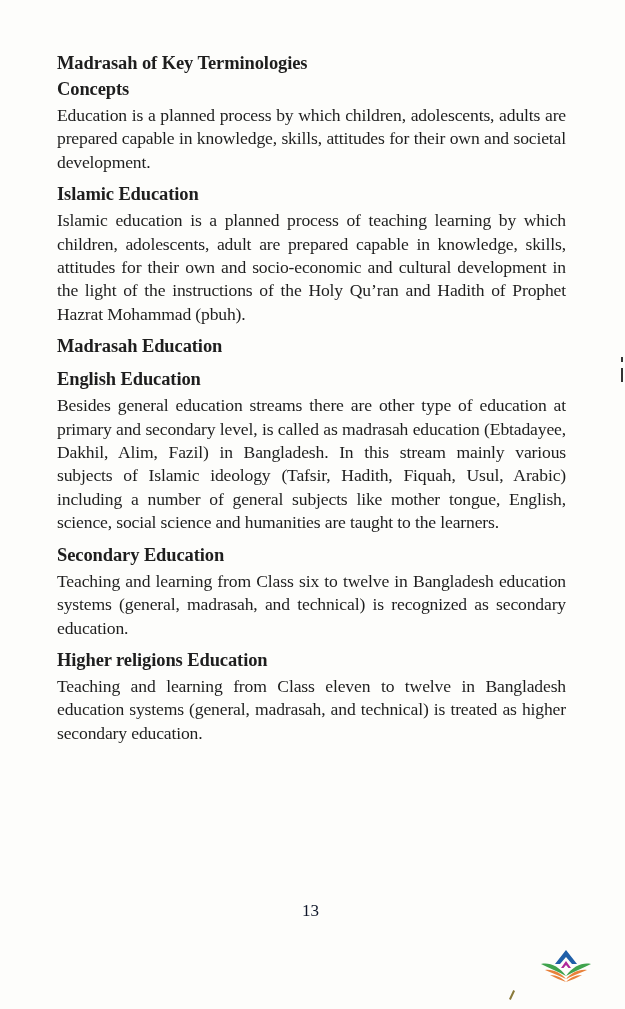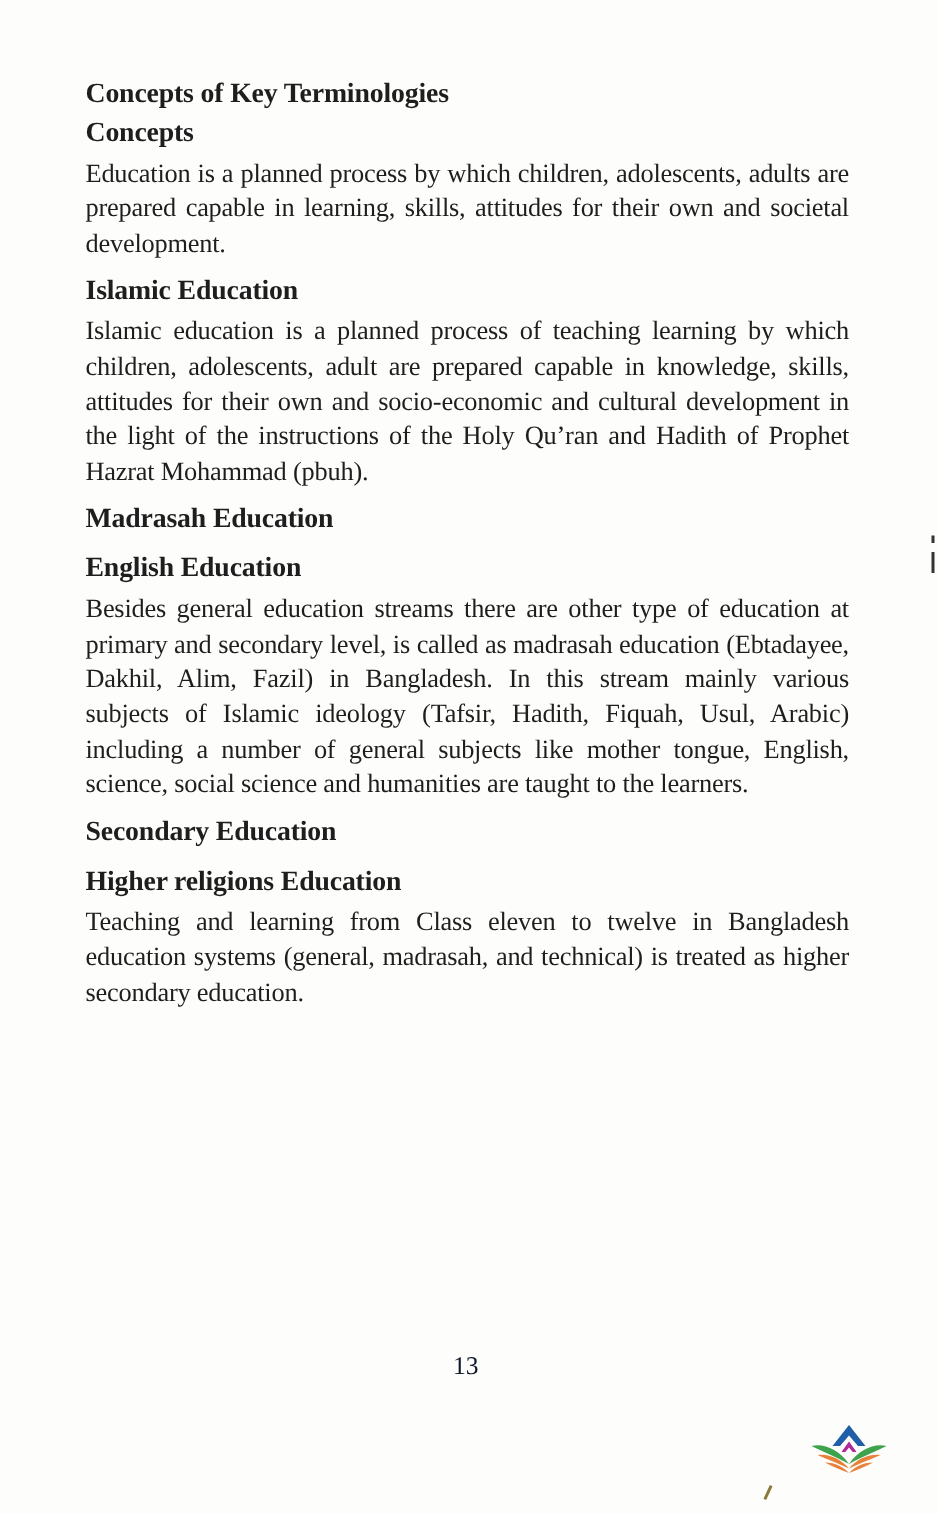--- a/index.html
+++ b/index.html
@@ -75,43 +75,44 @@
       width: 2px;
       height: 10px;
       background: #8a7a3a;
       transform: rotate(25deg);
     }
   </style>
 </head>
 <body>
 
 <div class="page">
-  <h1 class="title">Concepts of Key Terminologies</h1>
+  <h1 class="title">Madrasah of Key Terminologies</h1>
 
   <div class="section">
     <h2 class="section-heading">Concepts</h2>
-    <p class="section-body">Education is a planned process by which children, adolescents, adults are prepared capable in learning, skills, attitudes for their own and societal development.</p>
+    <p class="section-body">Education is a planned process by which children, adolescents, adults are prepared capable in knowledge, skills, attitudes for their own and societal development.</p>
   </div>
 
   <div class="section">
     <h2 class="section-heading">Islamic Education</h2>
     <p class="section-body">Islamic education is a planned process of teaching learning by which children, adolescents, adult are prepared capable in knowledge, skills, attitudes for their own and socio-economic and cultural development in the light of the instructions of the Holy Qu’ran and Hadith of Prophet Hazrat Mohammad (pbuh).</p>
   </div>
 
   <div class="section">
     <h2 class="section-heading">Madrasah Education</h2>
   </div>
 
   <div class="section">
     <h2 class="section-heading">English Education</h2>
     <p class="section-body">Besides general education streams there are other type of education at primary and secondary level, is called as madrasah education (Ebtadayee, Dakhil, Alim, Fazil) in Bangladesh. In this stream mainly various subjects of Islamic ideology (Tafsir, Hadith, Fiquah, Usul, Arabic) including a number of general subjects like mother tongue, English, science, social science and humanities are taught to the learners.</p>
   </div>
 
   <div class="section">
     <h2 class="section-heading">Secondary Education</h2>
+    <p class="section-body">Teaching and learning from Class six to twelve in Bangladesh education systems (general, madrasah, and technical) is recognized as secondary education.</p>
   </div>
 
   <div class="section">
     <h2 class="section-heading">Higher religions Education</h2>
     <p class="section-body">Teaching and learning from Class eleven to twelve in Bangladesh education systems (general, madrasah, and technical) is treated as higher secondary education.</p>
   </div>
 </div>
 
 <div class="page-number">13</div>
 

